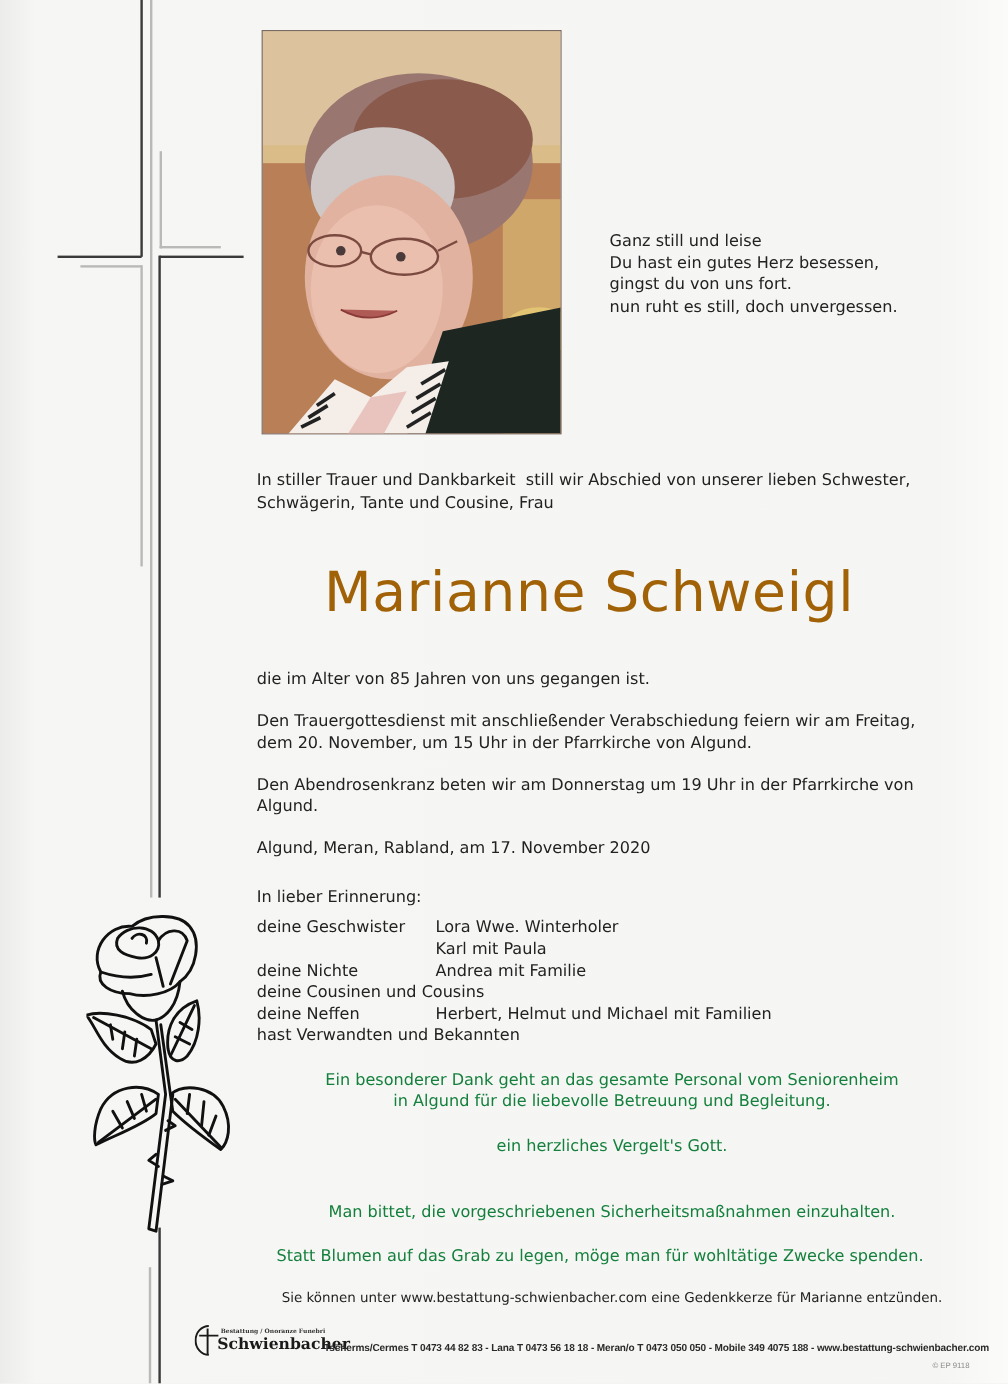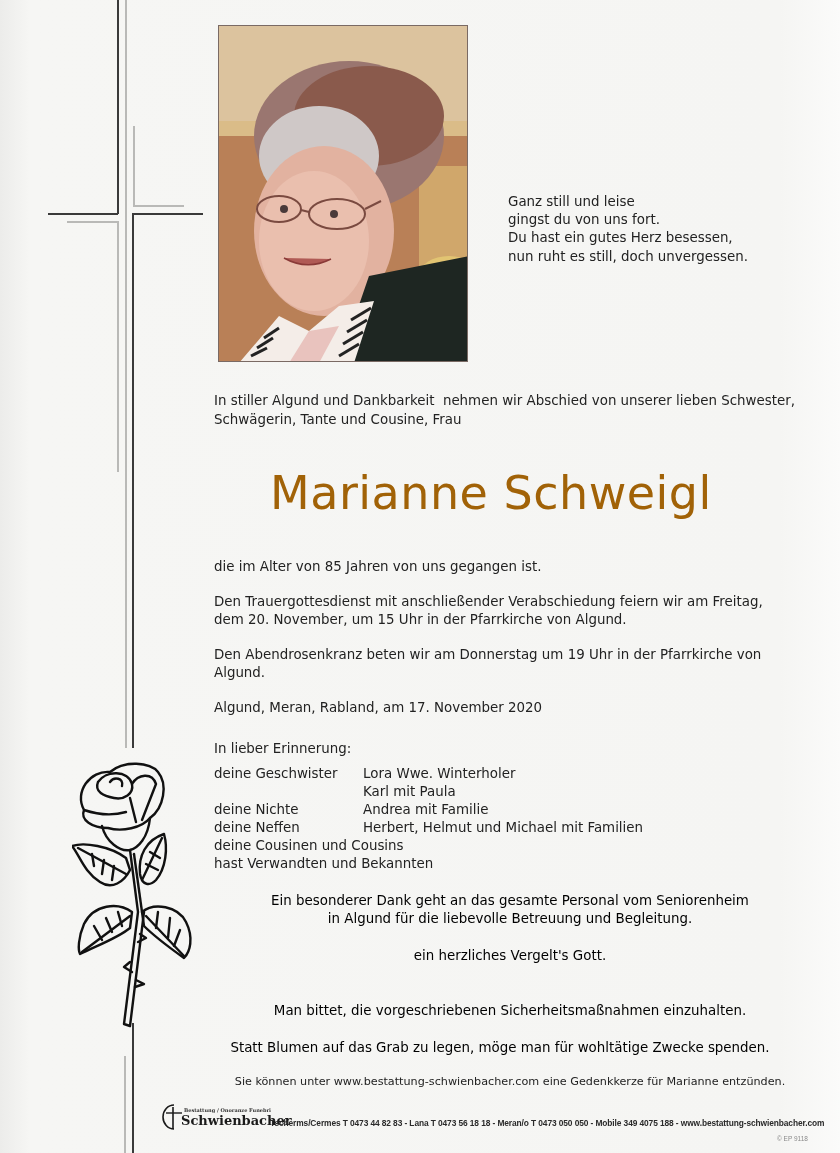--- a/index.html
+++ b/index.html
@@ -46,21 +46,21 @@
     position: absolute; left: 214px; top: 740px; width: 500px;
     font-size: 13.4px; line-height: 18px; color: #222;
   }
   .remembrance .heading { margin-bottom: 7px; }
   .rel-row { display: flex; }
   .rel-label { width: 149px; white-space: nowrap; }
   .rel-names { white-space: nowrap; }
 
   .centered {
     position: absolute; left: 220px; width: 580px; text-align: center;
-    font-size: 13.4px; line-height: 18px; color: #000000;
+    font-size: 13.4px; line-height: 18px; color: #15803d;
   }
   .small-note {
     position: absolute; left: 210px; width: 600px; text-align: center;
     font-size: 11.2px; line-height: 14px; color: #222;
   }
 
   .footer {
     position: absolute; left: 162px; top: 1103px; width: 640px; height: 30px;
   }
   .logo-mark {
@@ -143,27 +143,27 @@
       <line x1="120" y1="330" x2="140" y2="318"></line>
       <line x1="124" y1="318" x2="144" y2="306"></line>
       <line x1="128" y1="306" x2="148" y2="294"></line>
       <line x1="132" y1="294" x2="152" y2="282"></line>
     </g>
   </svg>
 </div>
 
 <div class="poem">
   <div>Ganz still und leise</div>
+  <div>Du hast ein gutes Herz besessen,</div>
   <div>gingst du von uns fort.</div>
-  <div>Du hast ein gutes Herz besessen,</div>
   <div>nun ruht es still, doch unvergessen.</div>
 </div>
 
 <div class="intro">
-  <div style="white-space:pre;">In stiller Algund und Dankbarkeit  nehmen wir Abschied von unserer lieben Schwester,</div>
+  <div style="white-space:pre;">In stiller Trauer und Dankbarkeit  still wir Abschied von unserer lieben Schwester,</div>
   <div>Schwägerin, Tante und Cousine, Frau</div>
 </div>
 
 <div class="name">Marianne Schweigl</div>
 
 <div class="body-text">
   <p>die im Alter von 85 Jahren von uns gegangen ist.</p>
   <p>
     <span>Den Trauergottesdienst mit anschließender Verabschiedung feiern wir am Freitag,</span><br>
     <span>dem 20. November, um 15 Uhr in der Pfarrkirche von Algund.</span>
@@ -183,25 +183,25 @@
   </div>
   <div class="rel-row">
     <span class="rel-label"></span>
     <span class="rel-names">Karl mit Paula</span>
   </div>
   <div class="rel-row">
     <span class="rel-label">deine Nichte</span>
     <span class="rel-names">Andrea mit Familie</span>
   </div>
   <div class="rel-row">
+    <span class="rel-names">deine Cousinen und Cousins</span>
+  </div>
+  <div class="rel-row">
     <span class="rel-label">deine Neffen</span>
     <span class="rel-names">Herbert, Helmut und Michael mit Familien</span>
-  </div>
-  <div class="rel-row">
-    <span class="rel-names">deine Cousinen und Cousins</span>
   </div>
   <div class="rel-row">
     <span class="rel-names">hast Verwandten und Bekannten</span>
   </div>
 </div>
 
 <svg class="rose" width="128" height="280" viewBox="0 0 128 280">
   <g fill="none" stroke="#111" stroke-width="2.4" stroke-linejoin="round" stroke-linecap="round">
 
     <path d="M58 88 L66 150 L52 262 L58 264 L72 150"></path>

